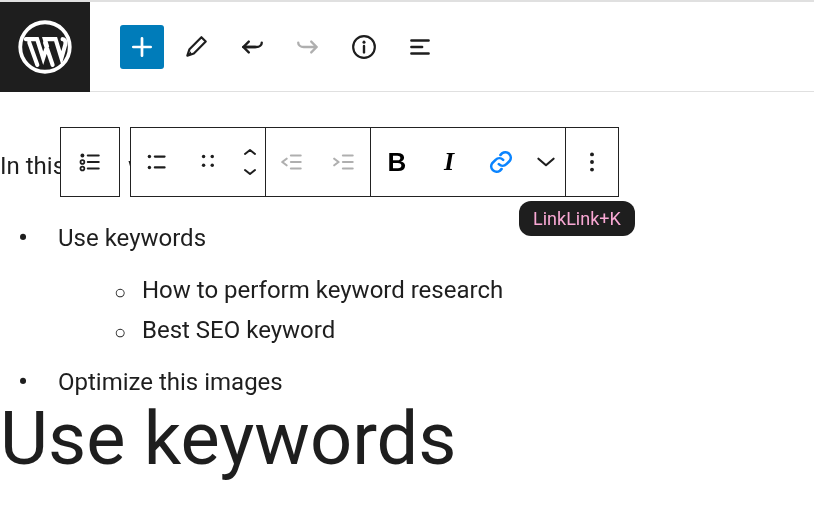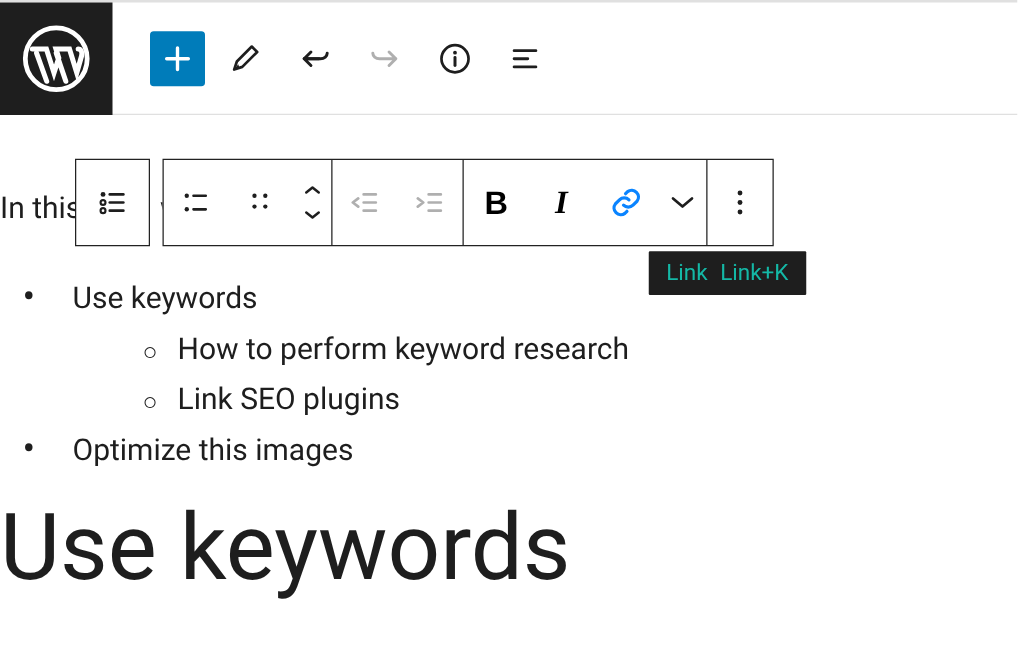--- a/index.html
+++ b/index.html
@@ -19,25 +19,25 @@
   .tb-group { border:1px solid #222; background:#fff; display:flex; align-items:stretch; }
   .tb-group + .tb-group { margin-left:-1px; }
   .tb-btn { width:52px; display:flex; align-items:center; justify-content:center; border:none; background:transparent; cursor:pointer; position:relative; }
   .tb-btn.wide { width:58px; }
   .tb-btn svg { width:26px; height:26px; }
   .tb-btn.dim svg { opacity:.35; }
   .tb-sep { width:1px; background:#222; }
   .tb-mover { display:flex; flex-direction:column; justify-content:center; width:30px; }
   .tb-mover button { border:none; background:transparent; height:20px; cursor:pointer; display:flex; align-items:center; justify-content:center; }
   .link-btn svg { stroke:#0a84ff; color:#0a84ff; }
-  .tooltip { position:absolute; top:201px; left:519px; background:#1e1e1e; color:#14b8a6; font-size:18px; padding:7px 14px; border-radius:1px; display:flex; gap:10px; white-space:nowrap; }
+  .tooltip { position:absolute; top:201px; left:519px; background:#1e1e1e; color:#f9a8d4; font-size:18px; padding:7px 14px; border-radius:12px; display:flex; white-space:nowrap; }
   .list1 { position:absolute; top:218px; left:36px; margin:0; padding:0; list-style:none; font-size:24px; line-height:40px; }
   .list1 > li::before { content:"•"; position:absolute; left:-18px; font-size:30px; }
   .list1 > li { position:relative; padding-left:22px; margin-left:0; }
-  .list2 { list-style:none; margin:1px; padding:0; margin-left:60px; }
+  .list2 { list-style:none; margin:12px; padding:0; margin-left:60px; }
   .list2 > li { position:relative; padding-left:24px; }
   .list2 > li::before { content:"○"; position:absolute; left:-4px; font-size:20px; top:2px;}
   .big-h { position:absolute; top:398px; left:0; margin:0; font-weight:400; font-size:74px; letter-spacing:0px; line-height:1.1; }
   .bold-b { font-weight:800; font-size:26px; }
   .ital-i { font-style:italic; font-family: Georgia, 'Times New Roman', serif; font-size:26px; font-weight:600;}
 </style>
 </head>
 <body>
 
 <div class="page">
@@ -174,20 +174,20 @@
   <div class="tooltip">
     <span>Link</span>
     <span>Link+K</span>
   </div>
 
   <ul class="list1">
     <li>
       <span>Use keywords</span>
       <ul class="list2">
         <li><span>How to perform keyword research</span></li>
-        <li><span>Link SEO plugins</span></li>
+        <li><span>Best SEO keyword</span></li>
       </ul>
     </li>
     <li><span>Optimize this images</span></li>
   </ul>
 
   <h1 class="big-h">Use keywords</h1>
 </div>
 
 </body></html>

